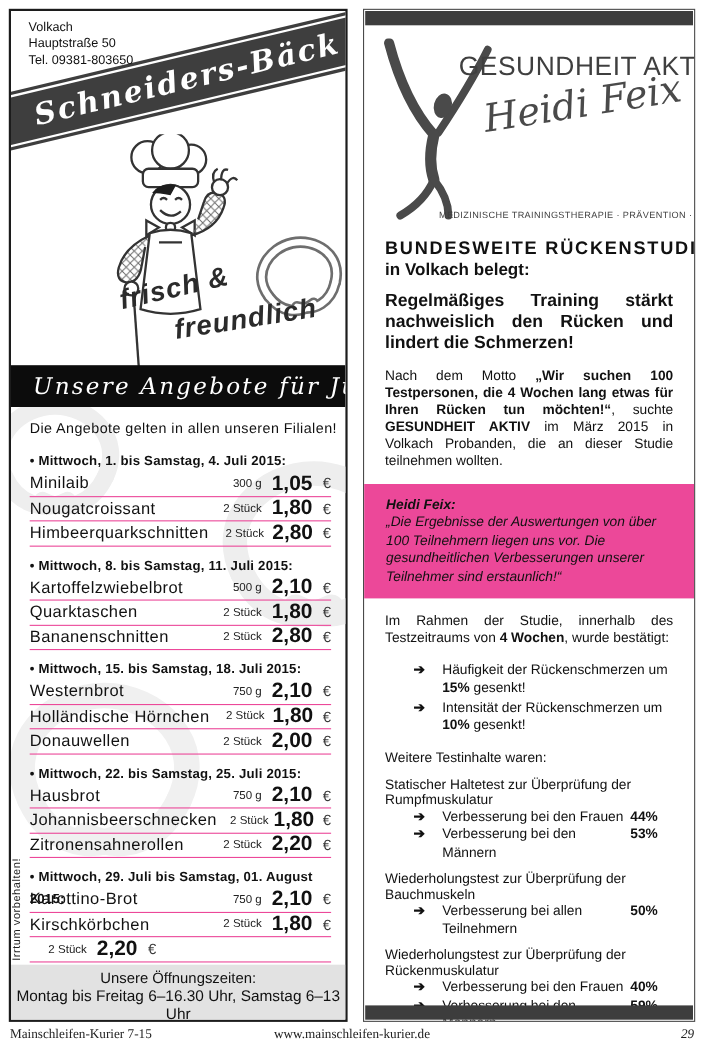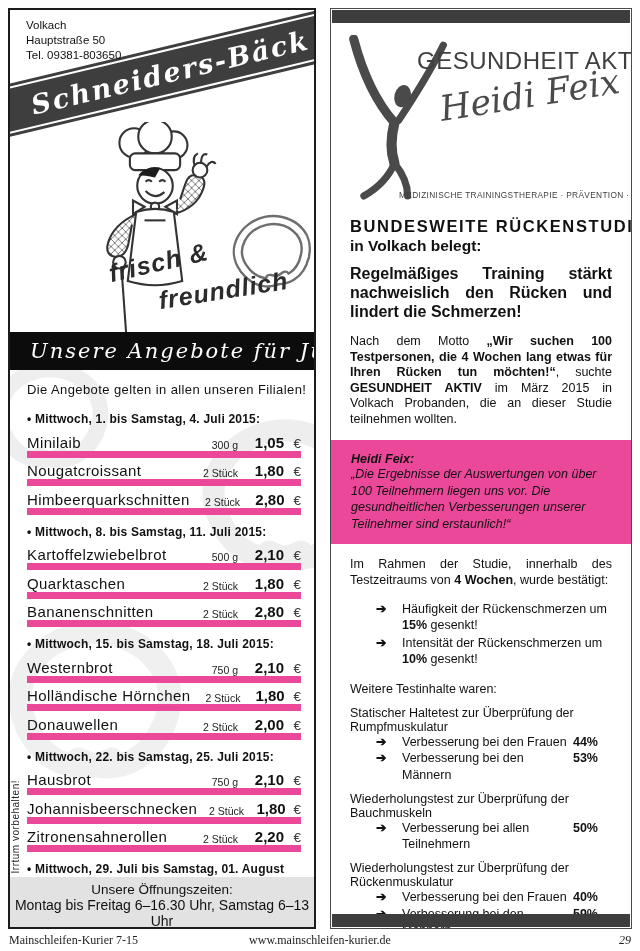--- a/index.html
+++ b/index.html
@@ -25,24 +25,24 @@
   .slogan1{left:98px;top:238px;transform:rotate(-13deg);}
   .slogan2{left:148px;top:266px;transform:rotate(-9deg);}
   .offers-bar{position:absolute;left:0;right:0;top:322px;height:38px;background:#0c0c0c;
         display:flex;align-items:center;z-index:3;}
   .offers-bar span{color:#fff;font-family:"DejaVu Serif",serif;font-style:italic;
         font-size:21px;letter-spacing:2px;padding-left:20px;white-space:nowrap;}
   .offers-note{position:absolute;left:17px;top:372px;font-size:13px;letter-spacing:0.4px;z-index:2;text-align:right;}
   .sections{position:absolute;left:17px;right:13px;top:392px;z-index:2;}
   .sec{margin-top:7px;}
   .sec-h{font-size:12px;font-weight:bold;letter-spacing:0.2px;height:20px;line-height:20px;}
-  .row{display:flex;align-items:flex-end;height:21.5px;border-bottom:7px solid #ec4899;}
+  .row{display:flex;align-items:center;height:21.5px;border-bottom:1px solid #ec4899;}
   .nm{flex:1;font-size:15px;letter-spacing:0.4px;white-space:nowrap;}
   .qty{width:52px;text-align:right;font-size:10.5px;color:#222;white-space:nowrap;}
-  .pr{width:46px;text-align:right;font-weight:bold;font-size:15px;}
+  .pr{width:46px;text-align:right;font-weight:bold;font-size:19px;}
   .eur{width:17px;text-align:right;font-size:13.5px;color:#3a3a3a;}
   .hours{position:absolute;left:0;right:0;bottom:0;height:50px;background:#e2e2e2;
         text-align:center;padding-top:5px;box-sizing:border-box;z-index:2;}
   .hours-t{font-size:13.5px;}
   .hours-x{font-size:14px;}
   .disclaimer{position:absolute;left:0px;bottom:54px;writing-mode:vertical-rl;
         transform:rotate(180deg);font-size:10px;letter-spacing:0.5px;color:#222;z-index:3;}
 
   
   .ad-right{position:absolute;left:330px;top:8px;width:302px;height:921px;

